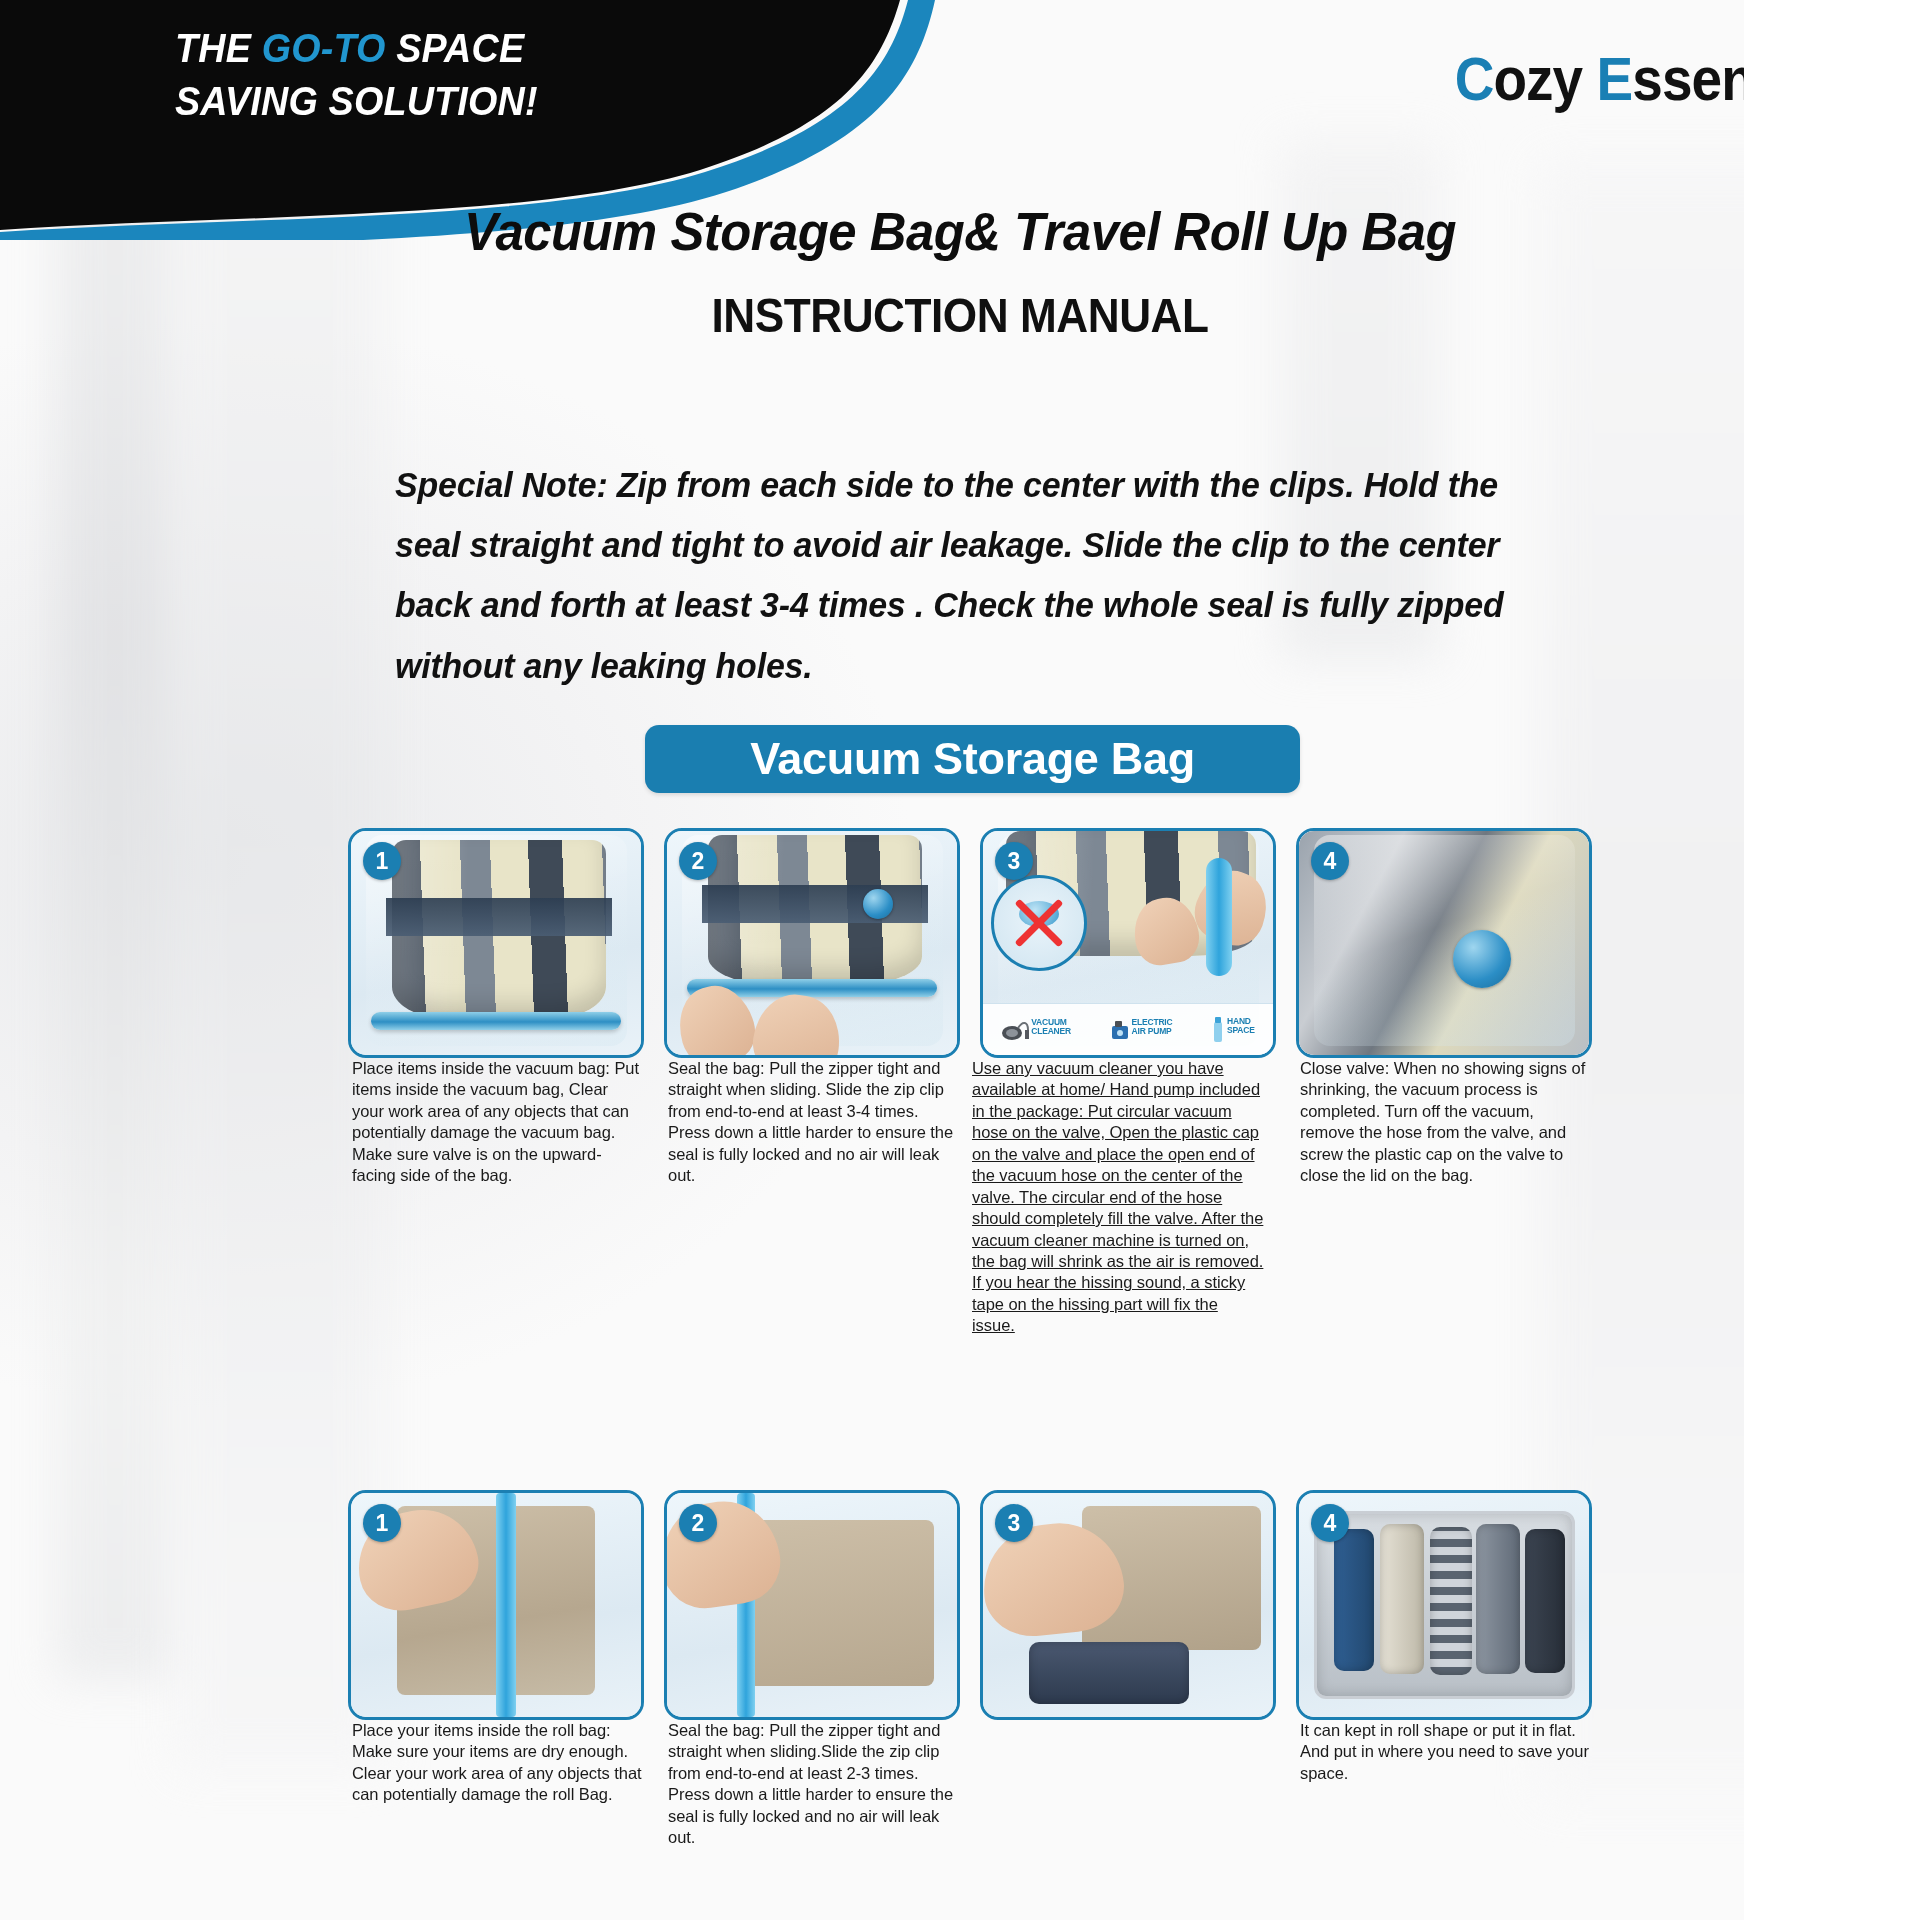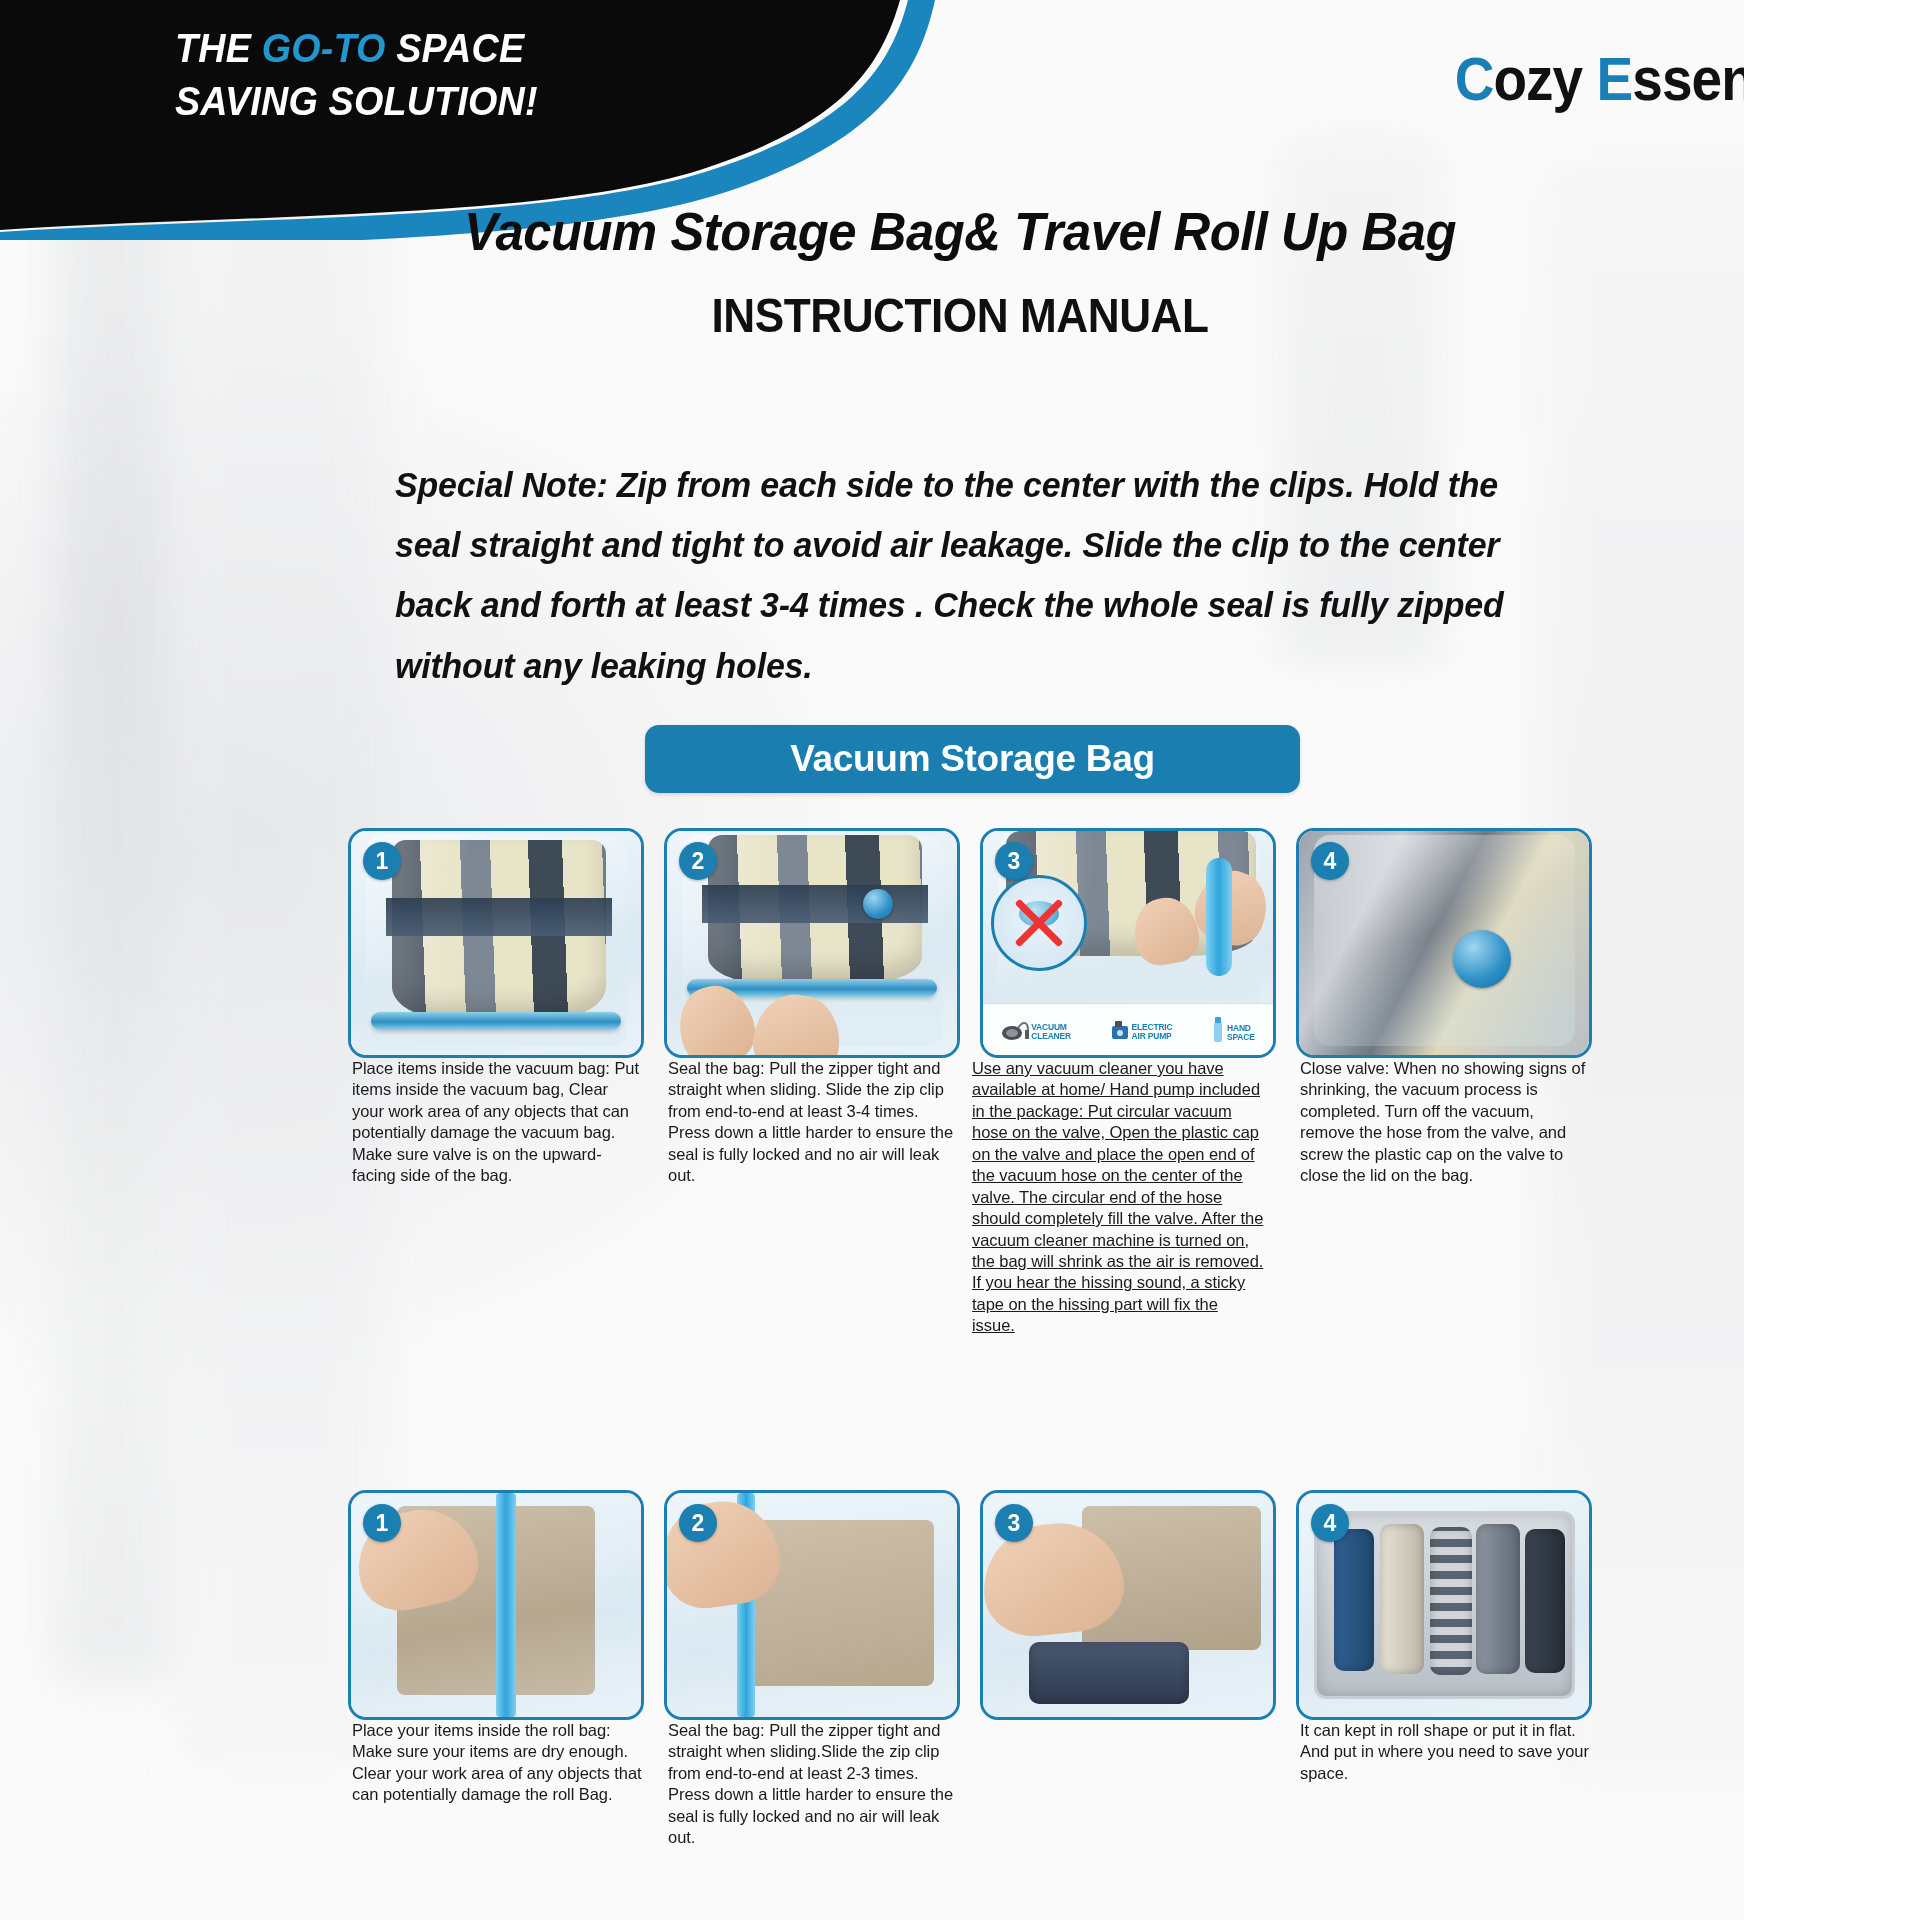--- a/index.html
+++ b/index.html
@@ -66,21 +66,21 @@
     font-size:35px; font-weight:bold; font-style:italic; color:#111111;
     line-height:1.72; text-align:left; letter-spacing:-.2px;
     transform: scaleX(.97); transform-origin:left top;
   }
 
   
   .banner {
     position:absolute; height:68px; border-radius:14px;
     background:#1a7eb0; color:#ffffff;
     display:flex; align-items:center; justify-content:center;
-    font-size:37px; font-weight:bold; letter-spacing:-.3px;
+    font-size:45px; font-weight:bold; letter-spacing:-.3px;
     box-shadow: 0 2px 4px rgba(0,0,0,.12);
   }
   #banner-vacuum { left:645px; top:725px; width:655px; }
   #banner-travel { left:645px; top:1385px; width:655px; }
 
   
   .row { position:absolute; left:348px; width:1270px; }
   #row-vacuum { top:828px; }
   #row-travel { top:1490px; }
 
@@ -159,21 +159,21 @@
     border-radius:4px;
   }
   .bgsoft { position:absolute; inset:0; background:linear-gradient(170deg,#eef6fb,#dce9f2 60%,#e9f2f8); }
 
   .pumprow {
     position:absolute; left:0; bottom:0; width:100%; height:52px;
     background:rgba(255,255,255,.90);
     display:flex; align-items:center; justify-content:space-around;
     border-top:1px solid #cfe2ee;
   }
-  .pumpitem { display:flex; align-items:flex-end; }
+  .pumpitem { display:flex; align-items:flex-start; }
   .pumplabel { font-size:8.5px; font-weight:bold; color:#1b7fb2; line-height:1.1; letter-spacing:-.2px; }
   .nosign {
     position:absolute; left:8px; top:44px; width:96px; height:96px;
     border-radius:50%; border:3px solid #1b7fb2;
     background:radial-gradient(circle at 50% 45%, #eaf4fa, #cfe4f0);
     overflow:hidden; z-index:5;
   }
   .nosign .x1, .nosign .x2 {
     position:absolute; left:50%; top:50%; width:62px; height:7px;
     background:#e33; border-radius:3px;

